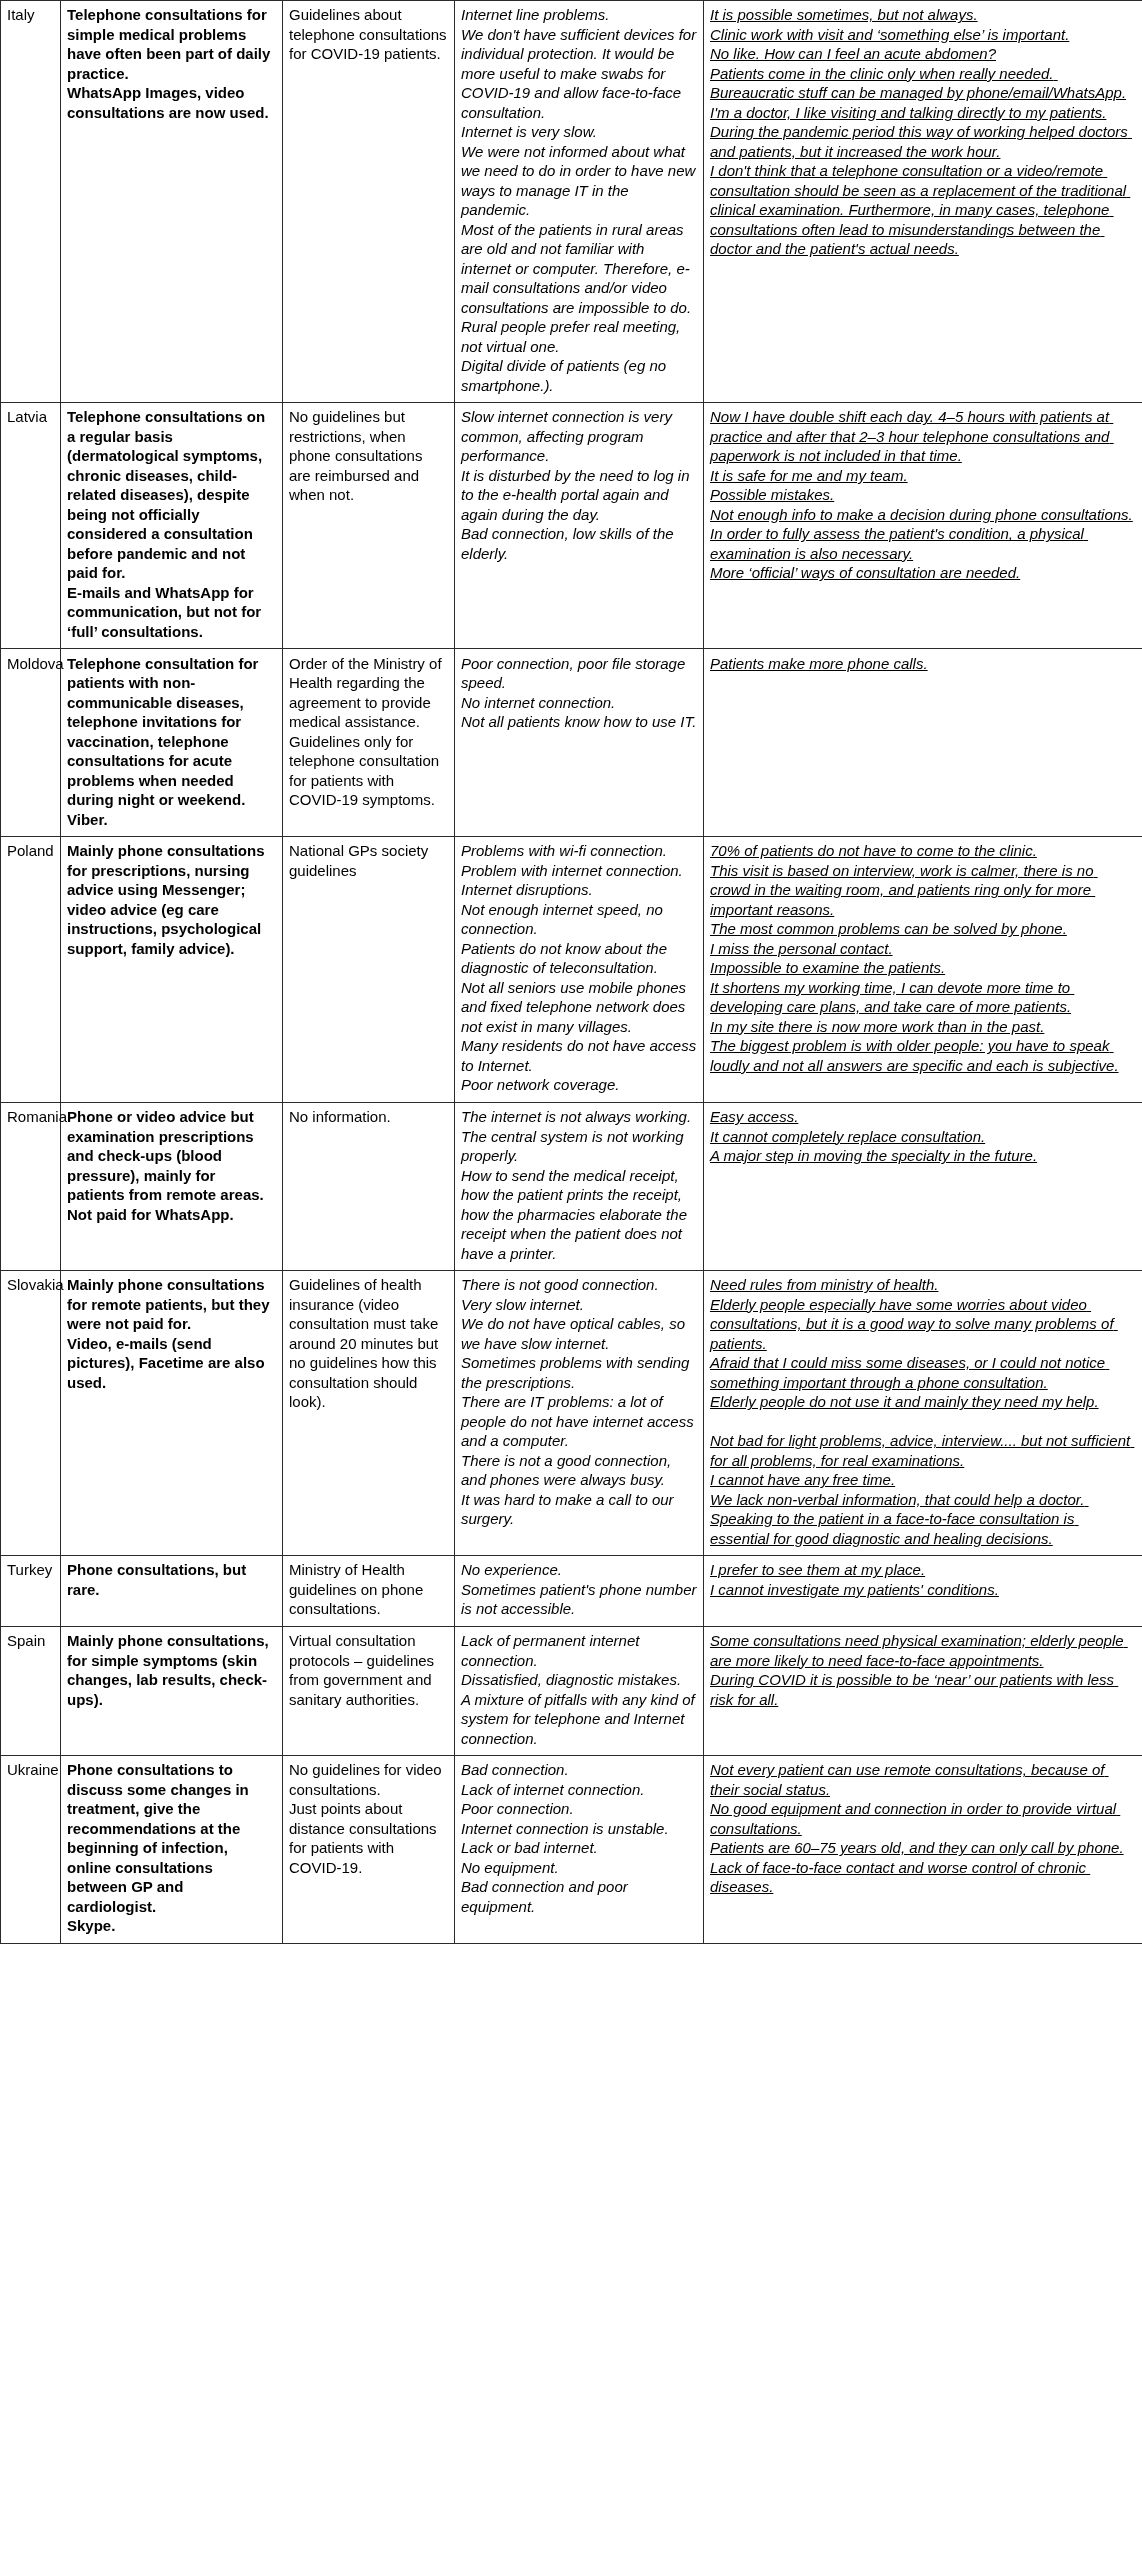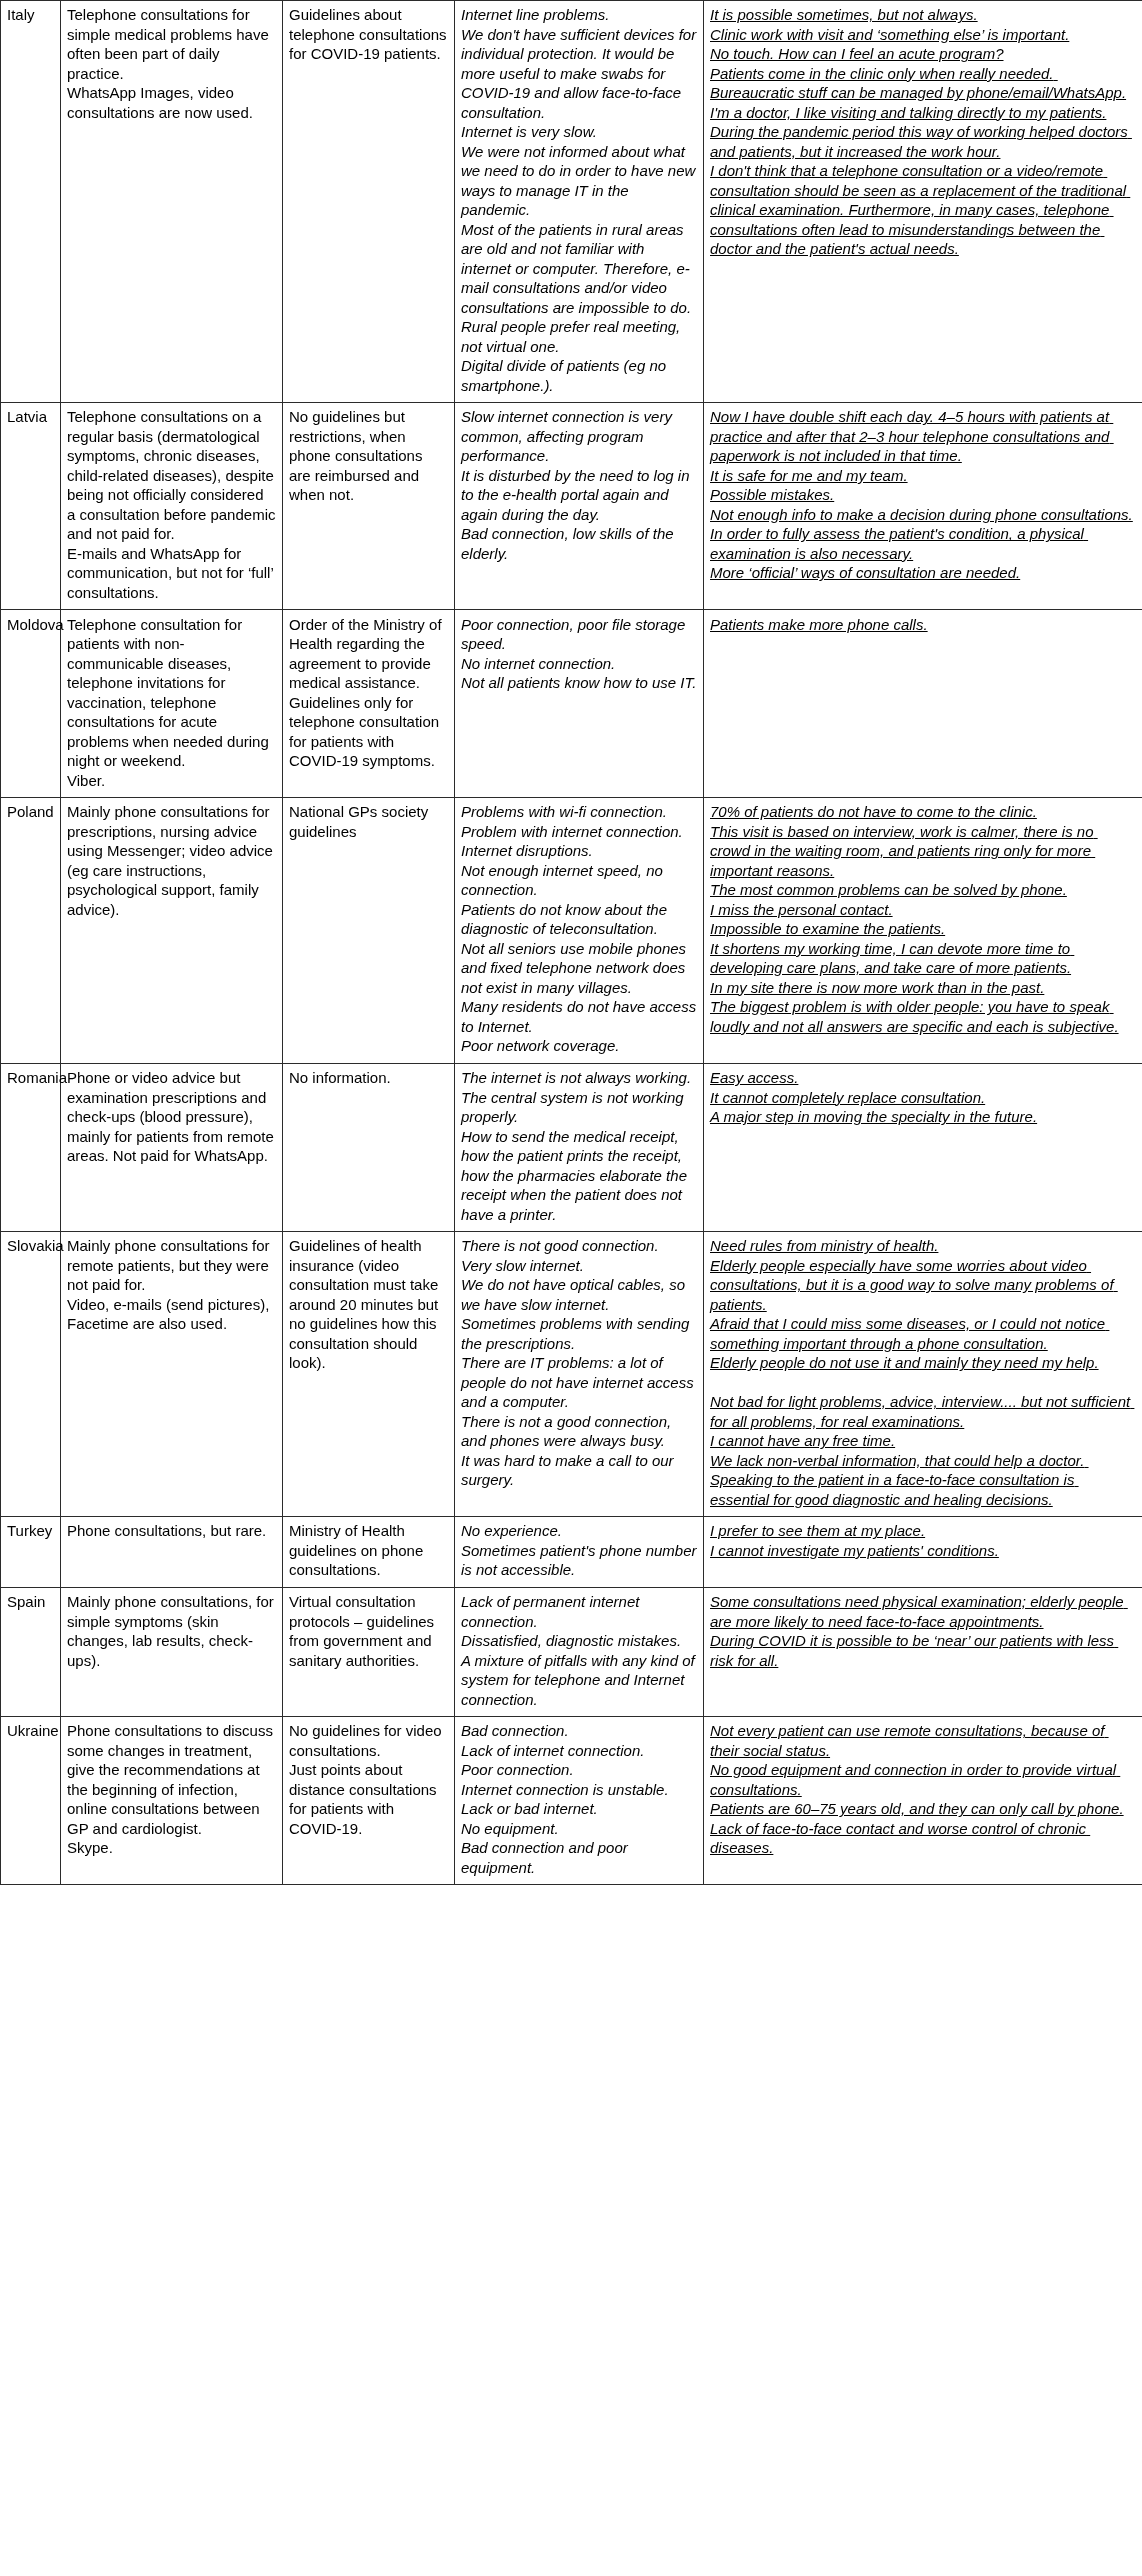--- a/index.html
+++ b/index.html
@@ -31,21 +31,21 @@
     font-size: 15px;
     line-height: 1.30;
   }
   col.c-country { width: 60px; }
   col.c-how     { width: 222px; }
   col.c-guide   { width: 172px; }
   col.c-barrier { width: 249px; }
   col.c-view    { width: 440px; }
 
   td.country  { font-size: 15px; }
-  td.how      { font-size: 15px; }
+  td.how      { font-size: 15px; font-weight: bold; }
   td.guide    { font-size: 15px; }
   td.barrier  { font-style: italic; font-size: 15px; }
   td.view     { font-style: italic; font-size: 15px; text-decoration: underline; }
 
   .cellline { display: block; white-space: pre-wrap; }
   .cellline + .cellline { margin-top: 0; }
   .spacer-line { display: block; height: 1.30em; }
 </style>
 </head>
 <body>
@@ -76,21 +76,21 @@
             <span class="cellline">We don't have sufficient devices for individual protection. It would be more useful to make swabs for COVID-19 and allow face-to-face consultation.</span>
             <span class="cellline">Internet is very slow.</span>
             <span class="cellline">We were not informed about what we need to do in order to have new ways to manage IT in the pandemic.</span>
             <span class="cellline">Most of the patients in rural areas are old and not familiar with internet or computer. Therefore, e-mail consultations and/or video consultations are impossible to do.</span>
             <span class="cellline">Rural people prefer real meeting, not virtual one.</span>
             <span class="cellline">Digital divide of patients (eg no smartphone.).</span>
           </td>
           <td class="view">
             <span class="cellline">It is possible sometimes, but not always.</span>
             <span class="cellline">Clinic work with visit and ‘something else’ is important.</span>
-            <span class="cellline">No touch. How can I feel an acute program?</span>
+            <span class="cellline">No like. How can I feel an acute abdomen?</span>
             <span class="cellline">Patients come in the clinic only when really needed. Bureaucratic stuff can be managed by phone/email/WhatsApp.</span>
             <span class="cellline">I'm a doctor, I like visiting and talking directly to my patients.</span>
             <span class="cellline">During the pandemic period this way of working helped doctors and patients, but it increased the work hour.</span>
             <span class="cellline">I don't think that a telephone consultation or a video/remote consultation should be seen as a replacement of the traditional clinical examination. Furthermore, in many cases, telephone consultations often lead to misunderstandings between the doctor and the patient's actual needs.</span>
           </td>
         </tr>
         <tr>
           <td class="country">
             <span class="cellline">Latvia</span>
           </td>

